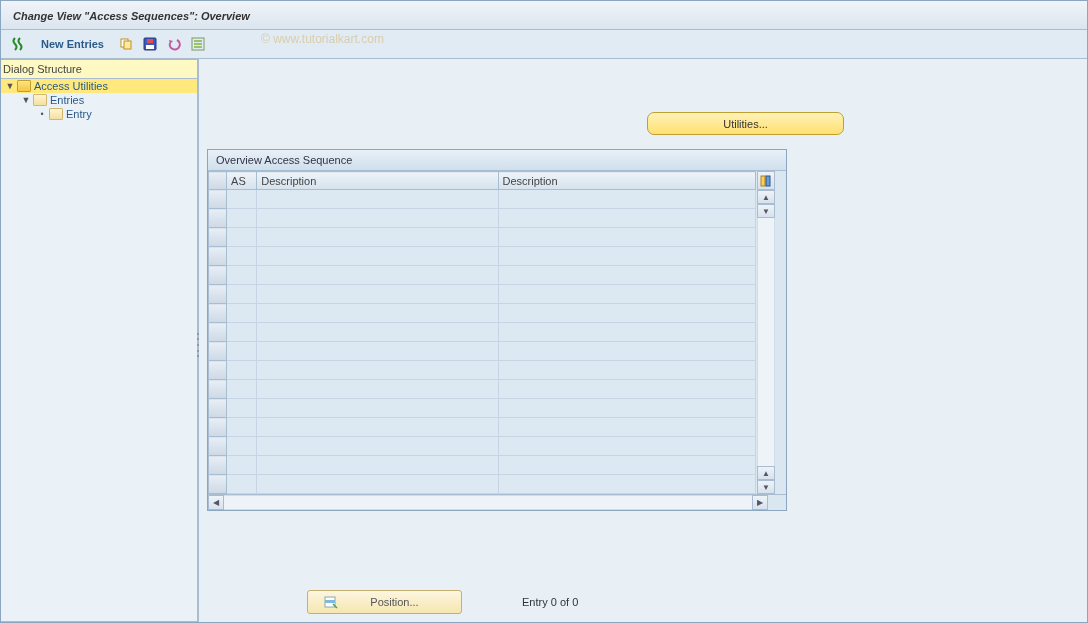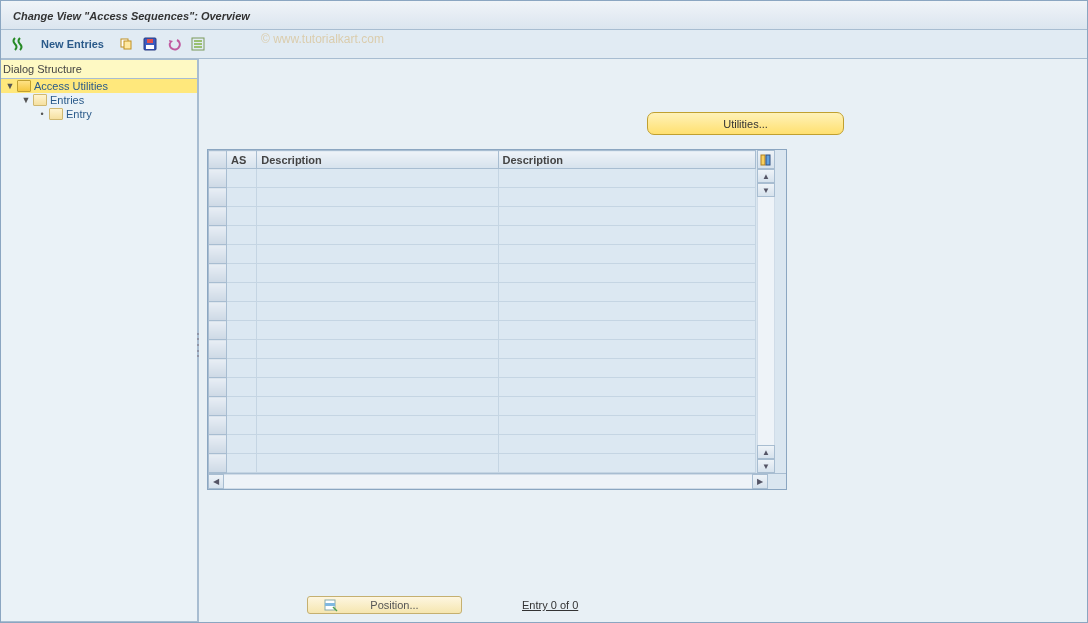--- a/index.html
+++ b/index.html
@@ -190,21 +190,21 @@
     .data-table {
       border-collapse: collapse;
       width: 548px;
     }
 
     .data-table th {
       background: linear-gradient(to bottom, #eef3f8, #d6e2ed);
       border: 1px solid #a8bdd1;
       padding: 2px 4px;
       text-align: left;
-      font-weight: bold;
+      font-weight: normal;
       color: #444;
       height: 18px;
     }
 
     .data-table th.row-handle-col {
       width: 18px;
       background: linear-gradient(to bottom, #e8eef5, #cdd9e5);
     }
 
     .data-table th.as-col {
@@ -314,40 +314,39 @@
       left: 8px;
       width: 580px;
       display: flex;
       align-items: center;
       gap: 60px;
       padding-left: 100px;
     }
 
     .position-btn {
       width: 155px;
-      height: 18px;
+      height: 24px;
       background: linear-gradient(to bottom, #fdf6e0, #f5e6b0);
       border: 1px solid #c5b070;
       border-radius: 3px;
       display: flex;
       align-items: center;
       padding: 0 16px;
       cursor: pointer;
       gap: 6px;
     }
 
     .position-btn-label {
       flex: 1;
       text-align: center;
       color: #555;
     }
 
     .entry-text {
       color: #333;
-      text-decoration: underline;
     }
 
     
     .resize-handle {
       position: absolute;
       left: -4px;
       top: 272px;
       width: 5px;
       height: 28px;
       cursor: col-resize;
@@ -444,20 +443,21 @@
         <span></span>
         <span></span>
         <span></span>
     </div>
 
     <div class="utilities-btn">
       <span>Utilities...</span>
     </div>
 
     <div class="table-container">
+      <div class="table-title">Overview Access Sequence</div>
       <div class="table-wrapper">
         <table class="data-table">
           <thead>
             <tr>
               <th class="row-handle-col"></th>
               <th class="as-col">AS</th>
               <th class="desc1-col">Description</th>
               <th class="desc2-col">Description</th>
             </tr>
           </thead>

